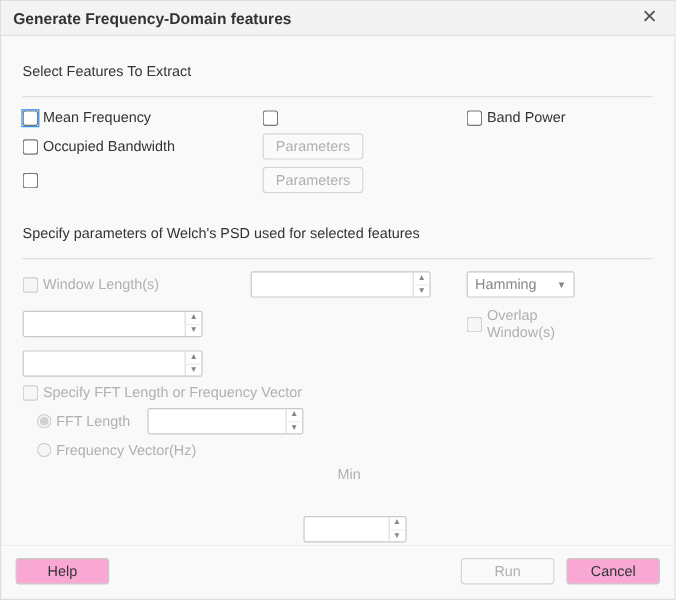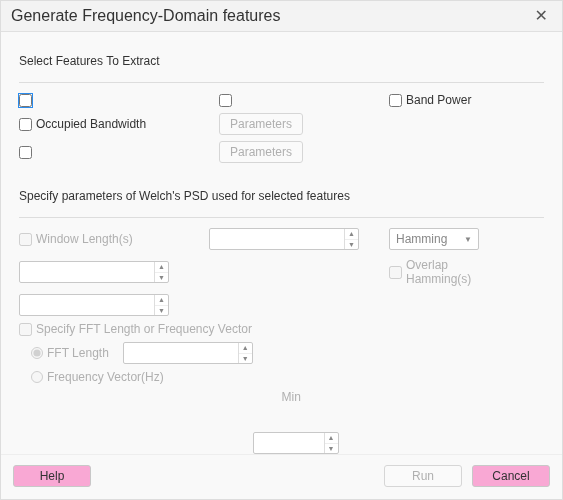--- a/index.html
+++ b/index.html
@@ -23,22 +23,22 @@
   }
   .titlebar {
     display: flex;
     align-items: center;
     justify-content: space-between;
     padding: 6px 10px;
     border-bottom: 1px solid #e0e0e0;
     background: #f3f3f3;
   }
   .titlebar span.title {
-    font-weight: 400;
-    font-size: 16px;
+    font-weight: 700;
+    font-size: 13px;
   }
   .close {
     font-size: 16px;
     color: #555;
     cursor: pointer;
     padding: 0 4px;
     line-height: 1;
   }
   .body {
     flex: 1;
@@ -191,20 +191,21 @@
 
   <div class="body">
 
     <div class="section-label">Select Features To Extract</div>
     <hr class="hr">
 
     <div class="grid">
 
       <label class="chk blue">
         <input type="checkbox" style="">
+        <span>Mean Frequency</span>
       </label>
       <label class="chk">
         <input type="checkbox" style="">
       </label>
       <label class="chk">
         <input type="checkbox" style="">
         <span>Band Power</span>
       </label>
 
       <label class="chk">
@@ -254,21 +255,21 @@
         <div class="spins">
           <div class="up">▲</div>
           <div class="down">▼</div>
         </div>
       </div>
       <div></div>
         <div></div>
 
       <label class="chk disabled-text">
         <input type="checkbox" disabled="" style="">
-        <span>Overlap Hamming(s)</span>
+        <span>Overlap Window(s)</span>
       </label>
       <div class="spinner">
         <input type="text" value="" style="">
         <div class="spins">
           <div class="up">▲</div>
           <div class="down">▼</div>
         </div>
       </div>
       <div></div>
         <div></div>

